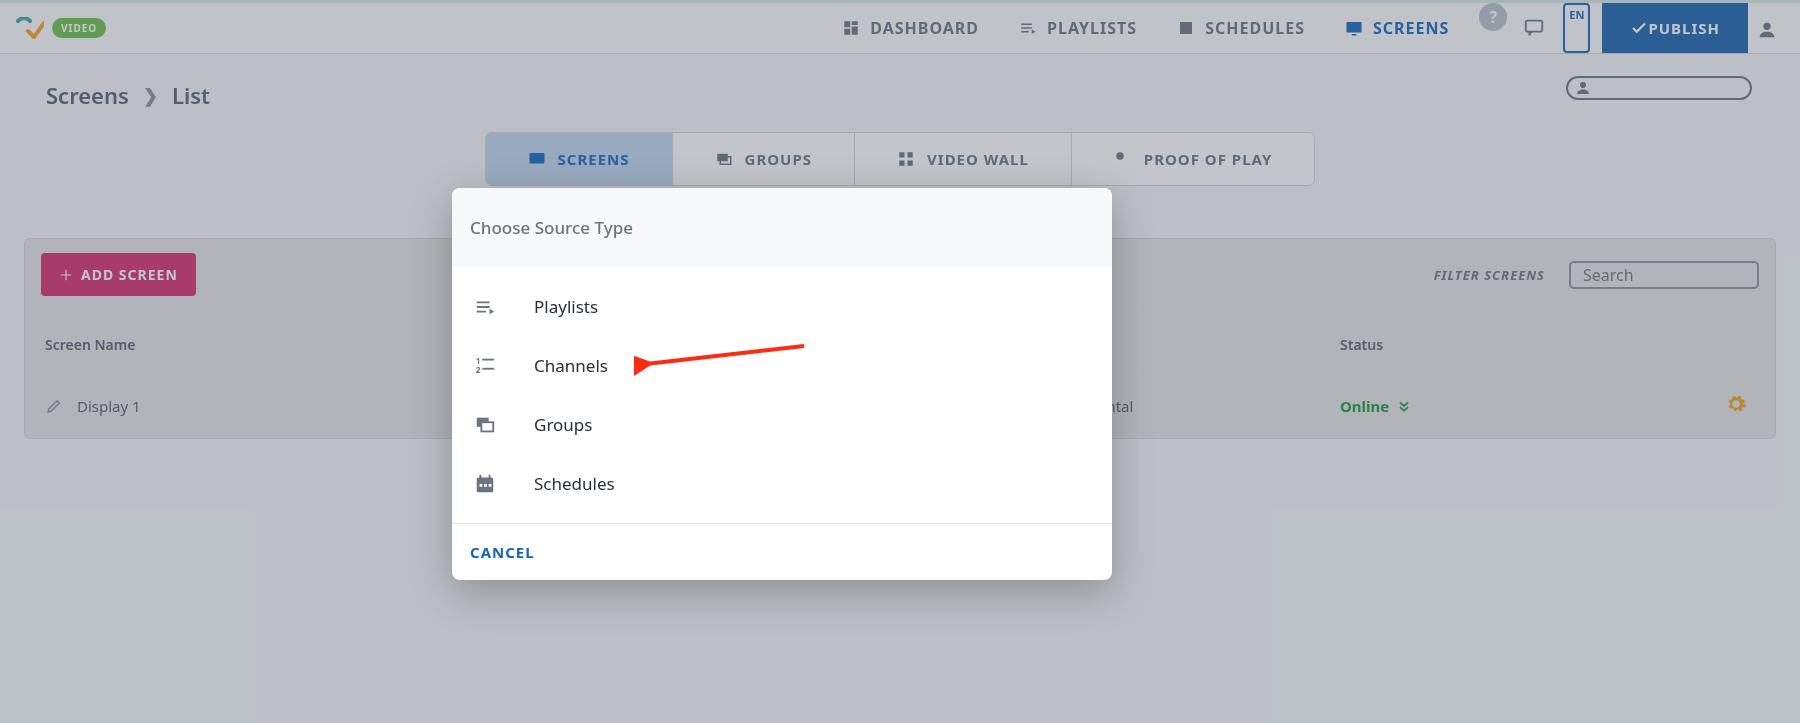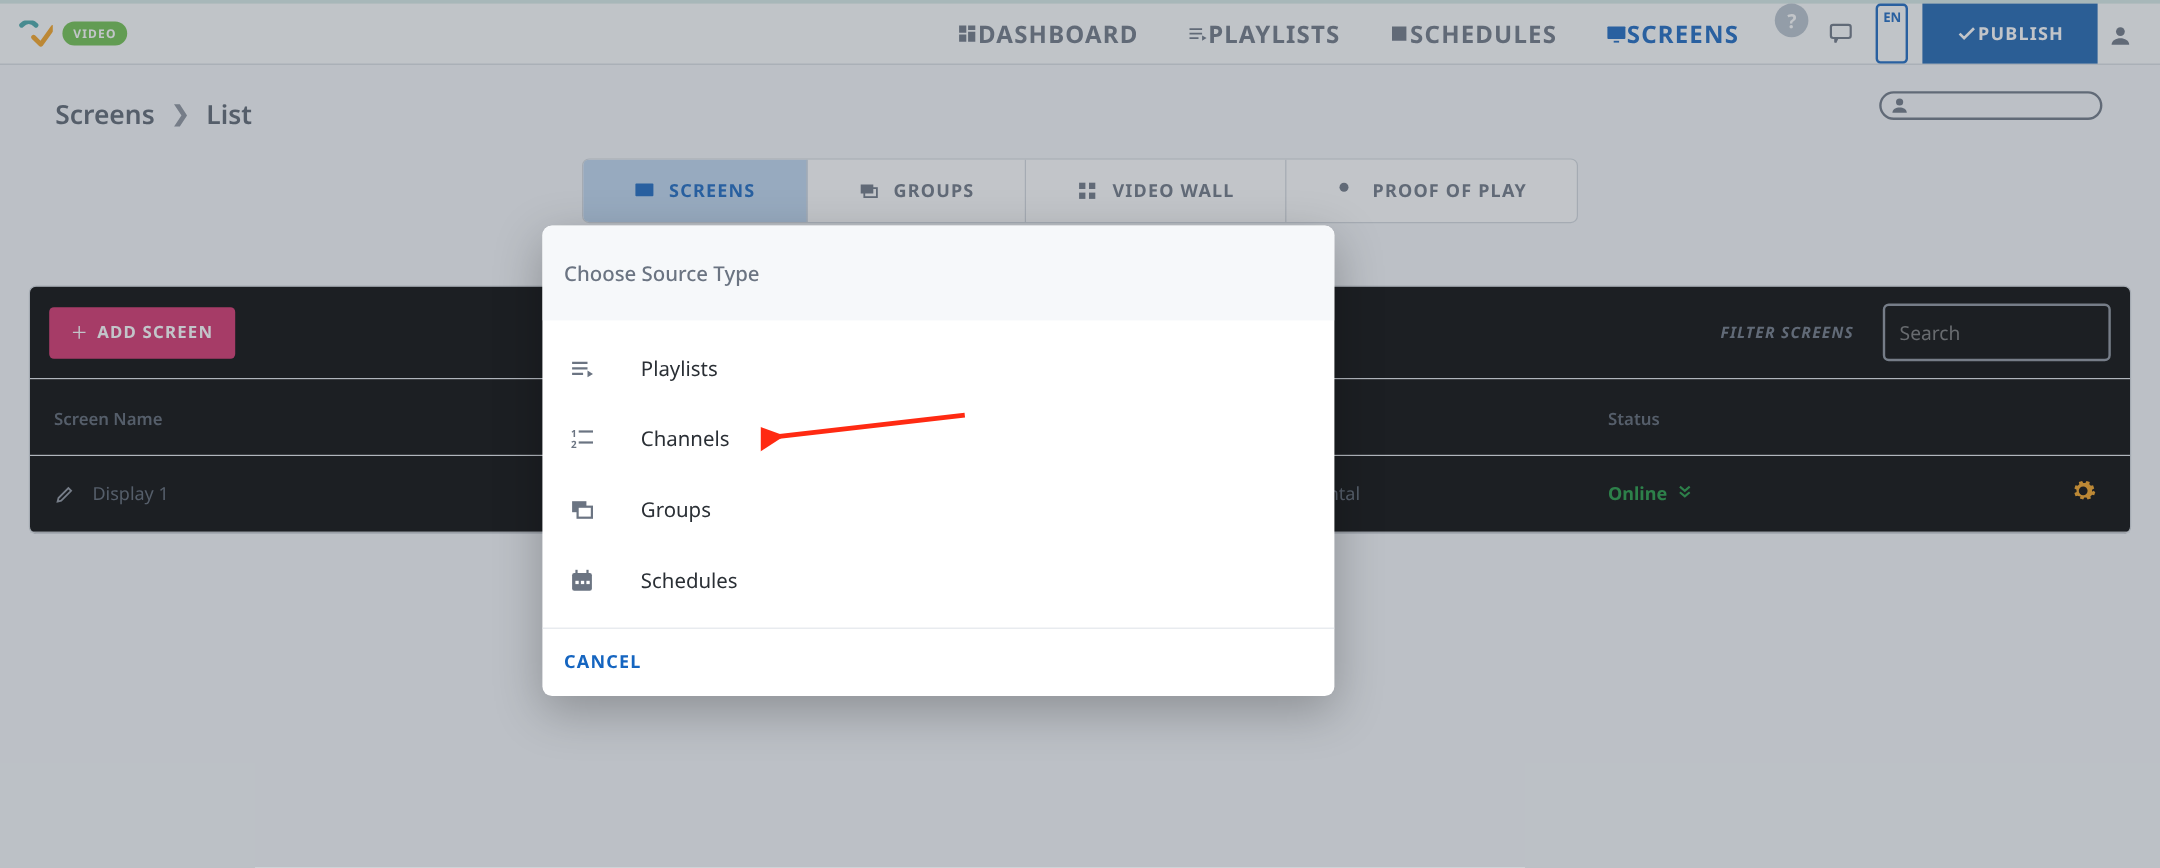--- a/index.html
+++ b/index.html
@@ -19,21 +19,21 @@
     --teal:#43a6a8;
   }
   *{box-sizing:border-box;font-family:system-ui,-apple-system,"Segoe UI",Roboto,sans-serif;}
   body{margin:0;width:1800px;height:723px;background:var(--page-bg);position:relative;overflow:hidden;}
 
   
   .topbar{height:54px;border-bottom:1px solid var(--gray-300);border-top:3px solid #d6eae6;display:flex;align-items:center;padding:0 14px;background:#fcfdfd;}
   .logo{display:flex;align-items:center;gap:8px}
   .beta{background:#6cc04a;color:#fff;font-size:10px;font-weight:700;letter-spacing:1px;padding:3px 9px;border-radius:10px;}
   .nav{margin-left:auto;display:flex;align-items:stretch;height:100%;}
-  .nav-item{display:flex;align-items:center;padding:0 20px;color:var(--gray-600);font-size:20px;font-weight:700;letter-spacing:1px;cursor:pointer;white-space:nowrap;}
+  .nav-item{display:flex;align-items:center;gap:10px;padding:0 20px;color:var(--gray-600);font-size:16px;font-weight:700;letter-spacing:1px;cursor:pointer;white-space:nowrap;}
   .nav-item.active{color:var(--blue);}
   .nav-item svg{width:18px;height:18px;fill:currentColor;}
   .help-circle{width:28px;height:28px;border-radius:50%;background:#b7c2cc;color:#fff;display:flex;align-items:center;justify-content:center;font-weight:700;margin:0 10px;}
   .lang-badge{border:2px solid var(--blue);color:var(--blue);font-size:11px;font-weight:700;padding:2px 4px;border-radius:4px;margin:0 12px;}
   .publish-btn{background:#1761b0;color:#fff;display:flex;align-items:center;padding:0 28px;height:100%;font-size:15px;font-weight:700;letter-spacing:1px;cursor:pointer;}
   .avatar-top{width:38px;height:54px;display:flex;align-items:center;justify-content:center;color:var(--gray-600);}
 
   
   .section{padding:26px 46px;}
   .breadcrumb{display:flex;align-items:center;gap:14px;color:var(--gray-700);font-size:22px;font-weight:600;}
@@ -43,40 +43,40 @@
 
   
   .subtabs{display:flex;justify-content:center;margin-top:22px;}
   .subtabs-inner{display:flex;border:1px solid var(--gray-300);border-radius:6px;overflow:hidden;background:#fff;}
   .subtab{display:flex;align-items:center;gap:12px;padding:16px 42px;font-size:15px;font-weight:700;letter-spacing:1px;color:var(--gray-600);border-right:1px solid var(--gray-300);cursor:pointer;}
   .subtab:last-child{border-right:none;}
   .subtab.active{background:var(--blue-soft);color:var(--blue);}
   .subtab svg{width:18px;height:18px;fill:currentColor;}
 
   
-  .card{margin:26px 24px 0;background:#000000;border:1px solid var(--gray-300);border-radius:6px;}
+  .card{margin:26px 24px 0;background:#e5e5e5;border:1px solid var(--gray-300);border-radius:6px;}
   .toolbar{display:flex;align-items:center;padding:14px 16px;border-bottom:1px solid var(--gray-200);}
   .btn{display:flex;align-items:center;gap:8px;padding:12px 18px;border-radius:4px;font-size:14px;font-weight:700;letter-spacing:1px;cursor:pointer;}
   .btn-primary{background:var(--pink);color:#fff;}
   .btn-outline{border:1px solid var(--blue);color:var(--blue);margin-left:12px;}
   .filter-label{margin-left:auto;font-size:13px;font-weight:700;letter-spacing:1px;color:var(--gray-600);margin-right:24px;font-style:italic;}
-  .search-box{border:2px solid var(--gray-500);border-radius:5px;height:48px;width:190px;display:flex;align-items:center;padding:0 10px;color:var(--gray-600);}
+  .search-box{border:2px solid var(--gray-500);border-radius:5px;height:28px;width:190px;display:flex;align-items:center;padding:0 10px;color:var(--gray-600);}
   .search-box input{border:none;outline:none;flex:1;font-size:16px;color:var(--gray-700);background:transparent;}
   .search-box svg{width:18px;height:18px;fill:var(--gray-500);}
 
   
   table{width:100%;border-collapse:collapse;}
   thead th{text-align:left;font-size:14px;font-weight:600;color:var(--gray-700);padding:24px 20px 20px;border-bottom:1px solid var(--gray-200);}
   tbody td{padding:18px 20px;font-size:15px;color:var(--gray-700);border-bottom:1px solid var(--gray-200);}
   .row-name{display:flex;align-items:center;gap:14px;}
   .edit-ico{color:var(--gray-500);}
   .source-cell{display:flex;align-items:center;gap:10px;}
   .source-badge{width:24px;height:24px;background:var(--blue);border-radius:4px;color:#fff;display:flex;align-items:center;justify-content:center;}
   .source-text{color:var(--blue);font-weight:700;letter-spacing:1px;}
-  .status-online{color:var(--green);font-weight:700;display:flex;gap:8px;}
+  .status-online{color:var(--green);font-weight:700;display:flex;align-items:center;gap:8px;}
   .gear{color:var(--orange);}
   .pager{display:flex;align-items:center;justify-content:flex-end;gap:34px;padding:18px 24px;font-size:14px;color:var(--gray-600);}
   .pager .sel{display:flex;align-items:center;gap:10px;border-bottom:1px solid var(--gray-500);padding:2px 2px;}
   .pager svg{width:18px;height:18px;fill:var(--gray-500);cursor:pointer;}
 
   
   .overlay{position:absolute;inset:0;background:rgba(80,90,100,0.35);}
   .modal{position:absolute;left:452px;top:188px;width:660px;background:#fff;border-radius:8px;box-shadow:0 12px 40px rgba(0,0,0,0.25);overflow:hidden;}
   .modal-head{padding:28px 18px;background:#f6f8fa;color:var(--gray-600);font-size:17px;font-weight:500;}
   .modal-list{padding:10px 0;}

